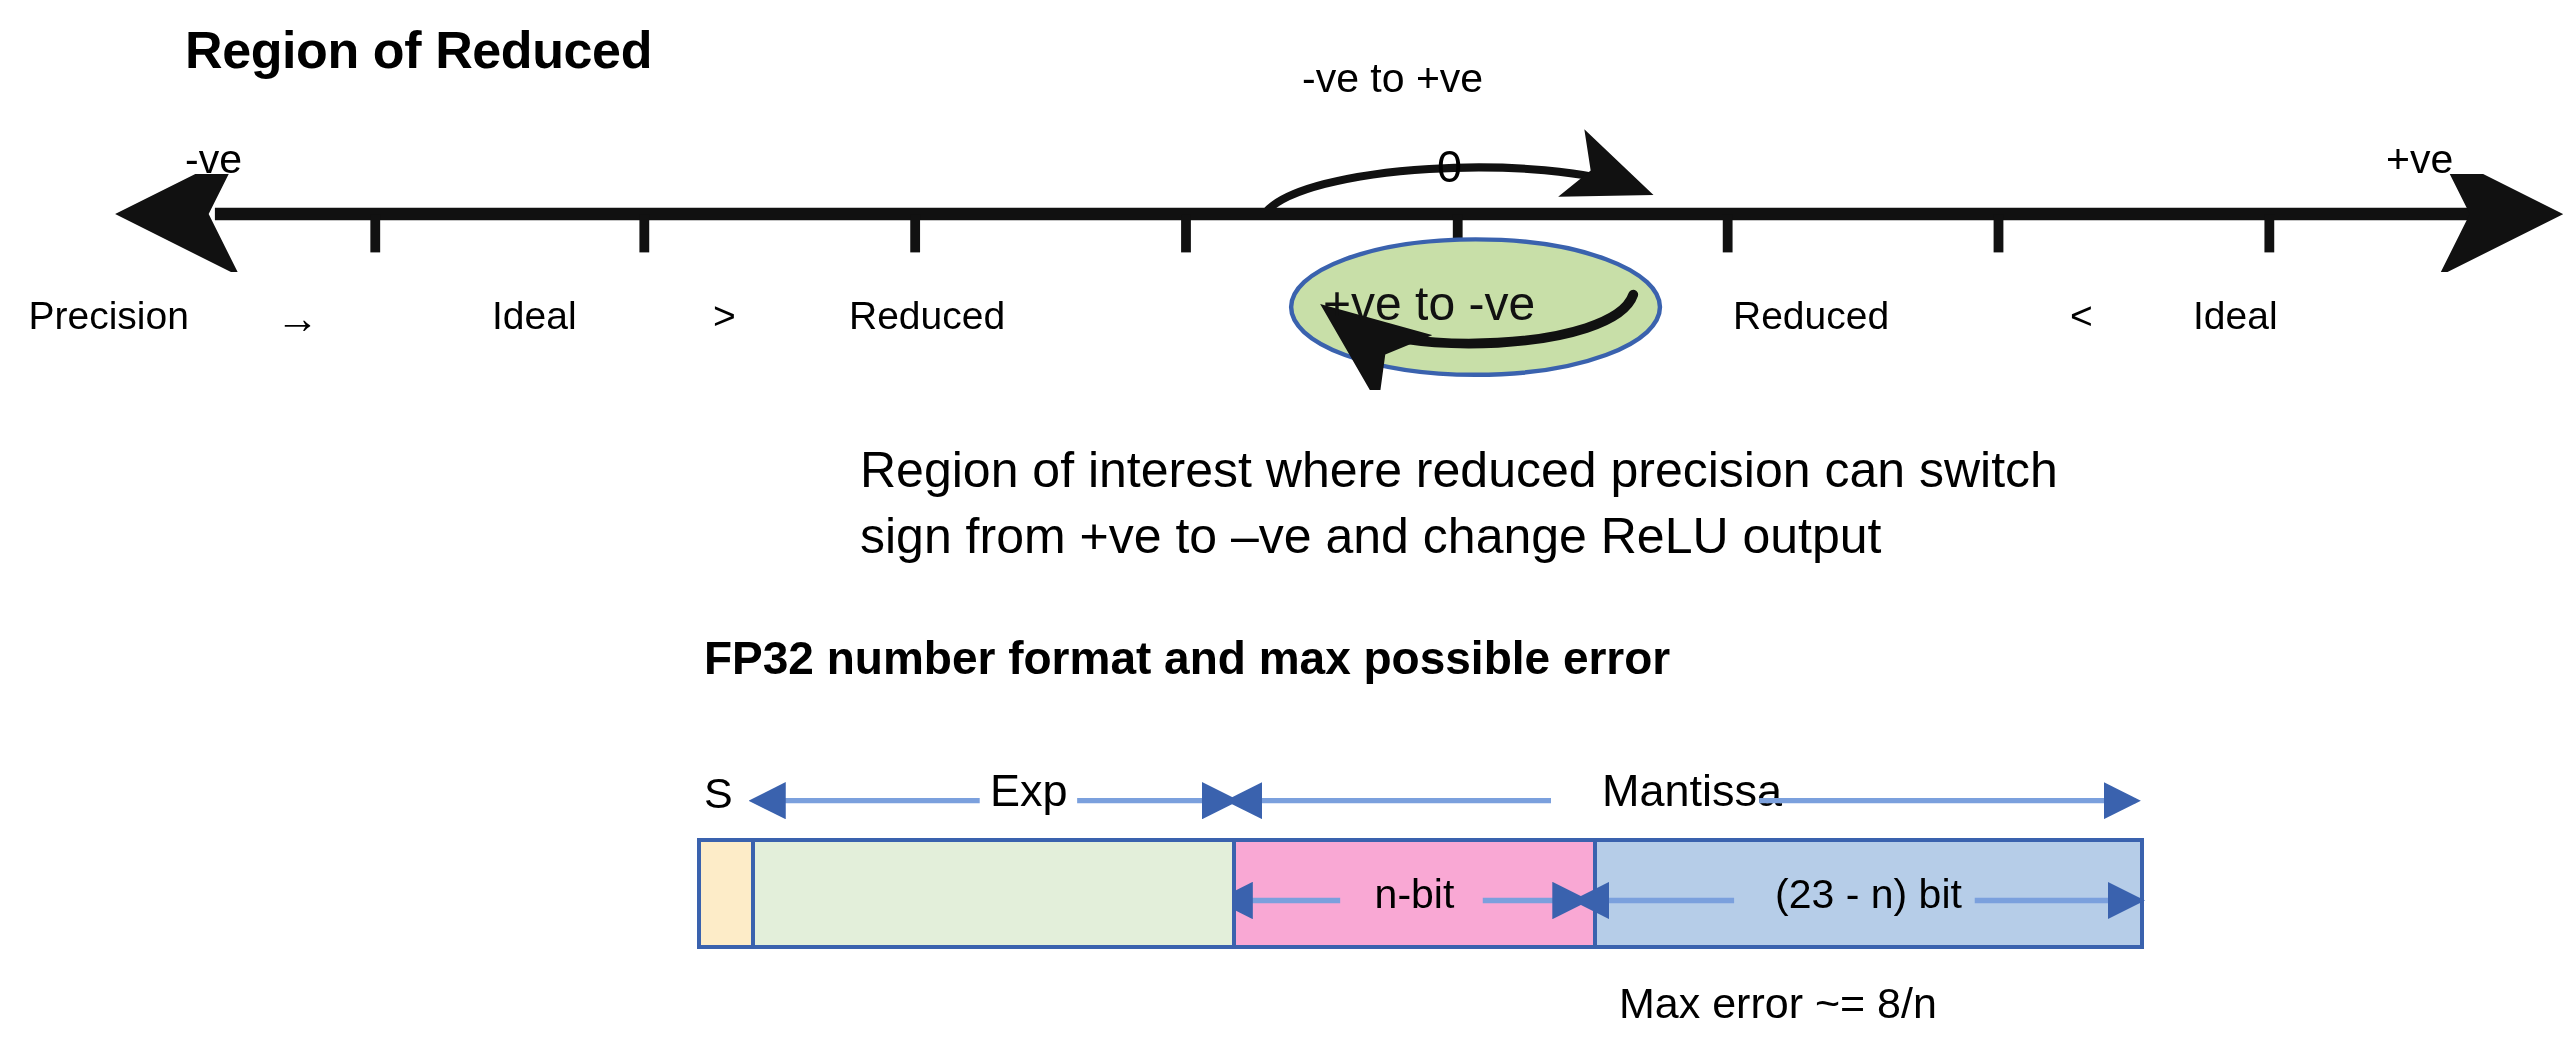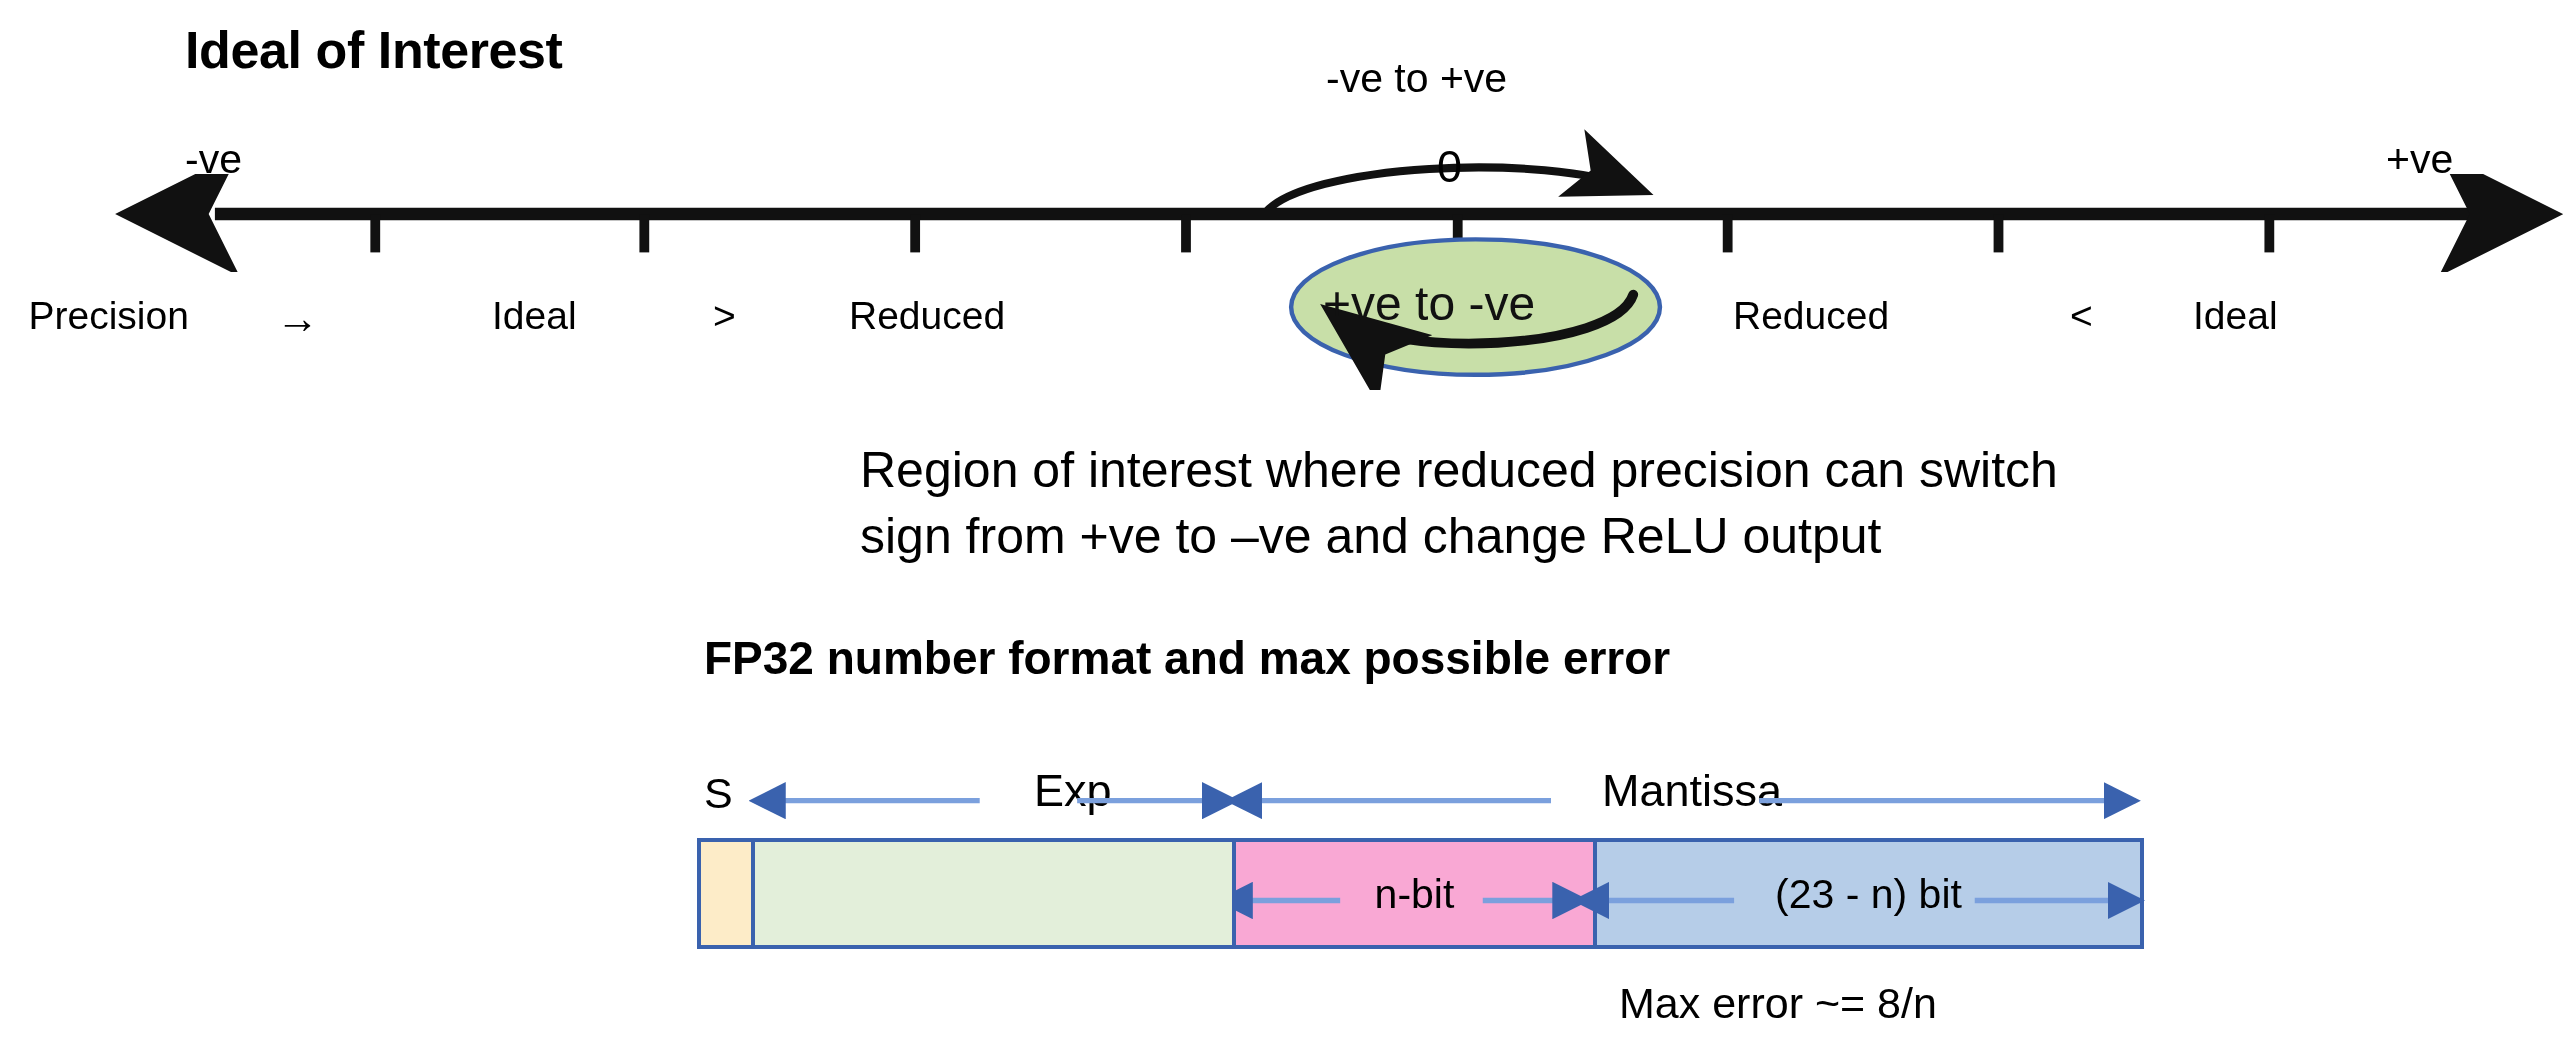--- a/index.html
+++ b/index.html
@@ -2,21 +2,21 @@
 <html style="font-size:14.3px"><head>
 <meta charset="utf-8">
 <style>
   html,body{margin:0;padding:0;background:#ffffff;}
   body{width:2576px;height:1051px;position:relative;overflow:hidden;
        font-family:"Liberation Sans", sans-serif;color:#000;}
   .abs{position:absolute;}
   #roi-title{left:185px;top:19.6px;font-size:52px;font-weight:bold;letter-spacing:-0.4px;}
   #label-neg{left:185px;top:136px;font-size:41px;}
   #label-pos{left:2386px;top:136px;font-size:41px;}
-  #label-neg-to-pos{left:1302px;top:55px;font-size:41px;margin-left:24px;}
+  #label-neg-to-pos{left:1302px;top:55px;font-size:41px;}
   #label-zero{left:1437px;top:141px;font-size:45px;}
   #numberline-svg{left:0px;top:174px;}
   #arc-top-svg{left:1248px;top:125px;}
   #ellipse-svg{left:1284px;top:234px;}
   #label-plus-to-minus{left:1323px;top:276px;font-size:48px;color:#111;z-index:5;}
   .prec-row{top:294px;font-size:39px;}
   #prec-label{left:28.5px;}
   #prec-arrow{left:276px;font-size:43px;}
   #prec-ideal-l{left:492px;}
   #prec-gt-l{left:713px;font-size:39px;}
@@ -29,30 +29,30 @@
   #bitfield{left:697px;top:838px;width:1447px;height:111px;
             border:4.5px solid #3a62ae;box-sizing:border-box;display:flex;}
   .cell{height:100%;box-sizing:border-box;position:relative;}
   #cell-sign{width:54px;background:#fdecc8;border-right:4.5px solid #3a62ae;}
   #cell-exp{width:481px;background:#e3efda;border-right:4.5px solid #3a62ae;}
   #cell-nbit{width:361px;background:#f9a8d4;border-right:4.5px solid #3a62ae;}
   #cell-mant{flex:1;background:#b6cde8;}
   .cell-txt{position:absolute;left:0;right:0;top:50%;transform:translateY(-50%);
             text-align:center;font-size:41px;z-index:3;}
   #label-s{left:704px;top:769px;font-size:43px;}
-  #label-exp{left:1034px;top:765px;font-size:45px;}
+  #label-exp{left:990px;top:765px;font-size:45px;}
   #label-mantissa{left:1602px;top:765px;font-size:45px;text-align:center;}
   #toparrows-svg{left:678px;top:767px;}
   #innerarrows-svg{left:1235px;top:878px;}
   #max-error{left:1619px;top:979px;font-size:43px;}
 </style>
 </head>
 <body>
 
-<div class="abs" id="roi-title">Ideal of Interest</div>
+<div class="abs" id="roi-title">Region of Reduced</div>
 
 <div class="abs" id="label-neg">-ve</div>
 <div class="abs" id="label-pos">+ve</div>
 
 <div class="abs" id="label-neg-to-pos">-ve to +ve</div>
 
 <svg class="abs" id="arc-top-svg" width="428" height="107" viewBox="0 0 480 120">
   <defs>
     <marker id="ah-black" markerWidth="11" markerHeight="9" refX="9" refY="4.5" orient="auto" markerUnits="strokeWidth">
       <path d="M0,0 L11,4.5 L0,9 L2.6,4.5 z" fill="#111"></path>

